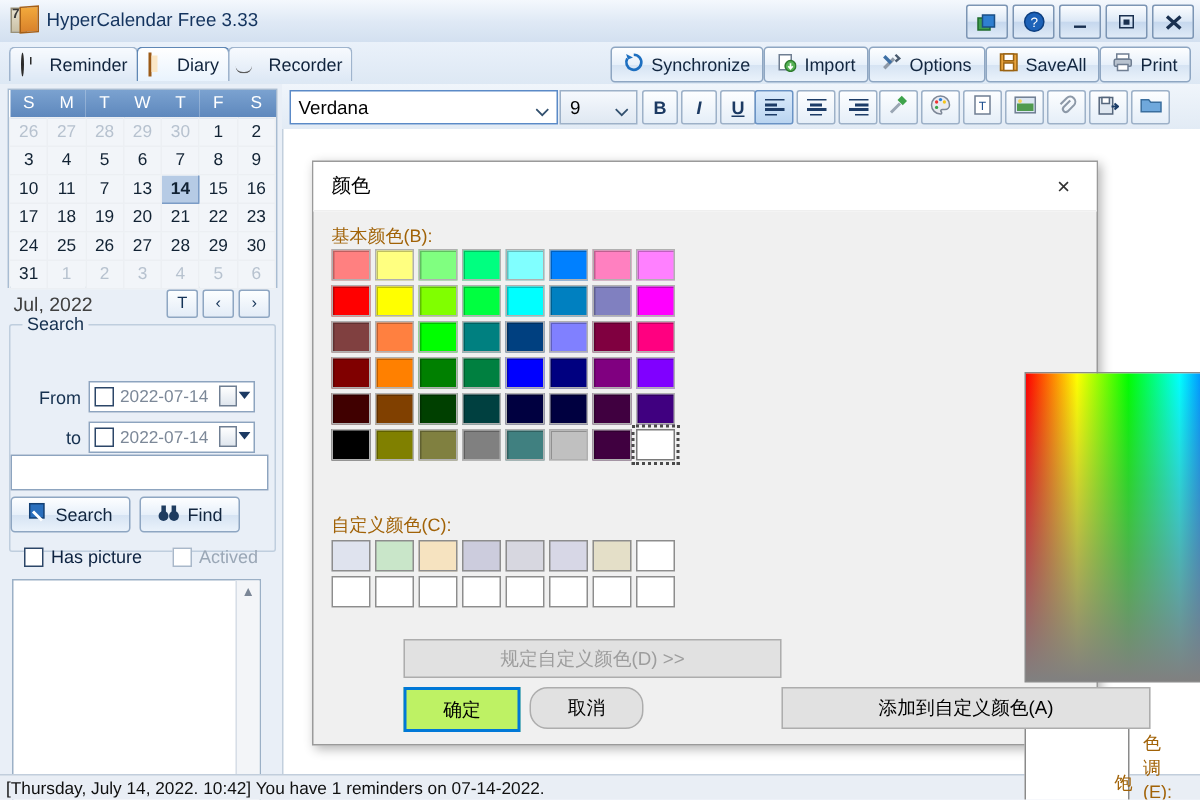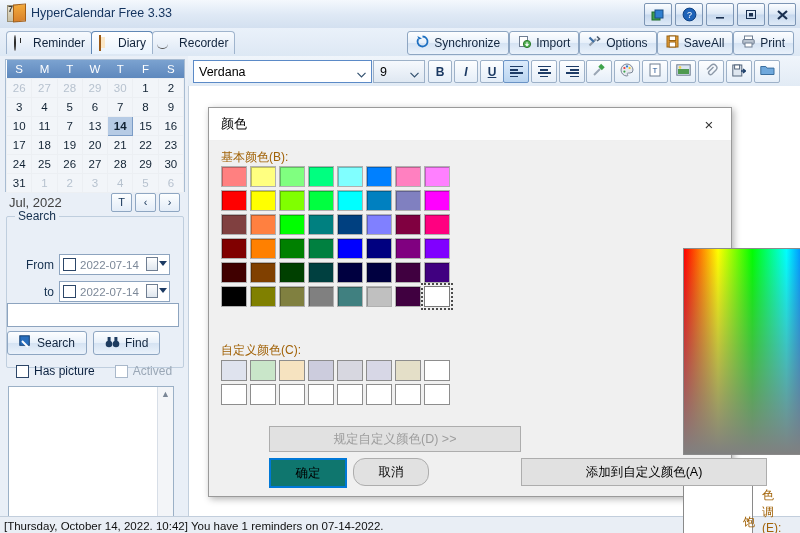--- a/index.html
+++ b/index.html
@@ -131,21 +131,21 @@
   .fieldcanvas{width:100%;height:100%;position:relative;
     background:
       linear-gradient(to bottom, rgba(128,128,128,0) 0%, rgba(128,128,128,1) 100%),
       linear-gradient(to right,
         #ff0000 0%, #ffff00 16.6%, #00ff00 33.3%, #00ffff 50%,
         #0000ff 66.6%, #ff00ff 83.3%, #ff0000 100%);}
   .preview{position:absolute;left:474px;top:371px;width:68px;height:55px;background:#fff;border:1px solid #8a8a8a;}
   .btn{position:absolute;border:1px solid #adadad;background:#e1e1e1;font-size:12.5px;color:#000;
     display:flex;align-items:center;justify-content:center;margin-left:48px;}
   .btn.dis{color:#9d9d9d;}
-  .btn.focus{border:2px solid #0078d7;background:#0f766e;}
+  .btn.focus{border:2px solid #0078d7;background:#bef264;}
   u{text-decoration:underline;}
 </style>
 </head>
 <body>
 
 <div id="app">
 
   <div class="titlebar">
     <div class="title-left">
       <span class="app-icon">
@@ -496,21 +496,21 @@
         <span><svg width="15" height="12" viewBox="0 0 15 12">
               <path d="M0.8 2.5h5l1.3 1.6h6.9v6.4H0.8z" fill="#6fa8dc" stroke="#3a6e9e"></path>
             </svg></span>
       </div>
     </div>
   </div>
 
   <div class="editarea"></div>
 
   <div class="statusbar">
-    <span>[Thursday, October 14, 2022. 10:42] You have 1 reminders on 07-14-2022.</span>
+    <span>[Thursday, July 14, 2022. 10:42] You have 1 reminders on 07-14-2022.</span>
   </div>
 
   <div class="dlg">
     <div class="dlg-title">
       <span class="t">颜色</span>
       <span class="dlg-close">×</span>
     </div>
 
     <span class="lbl" style="left:12px;top:41px;"><span>基本颜色(B):</span></span>
 

